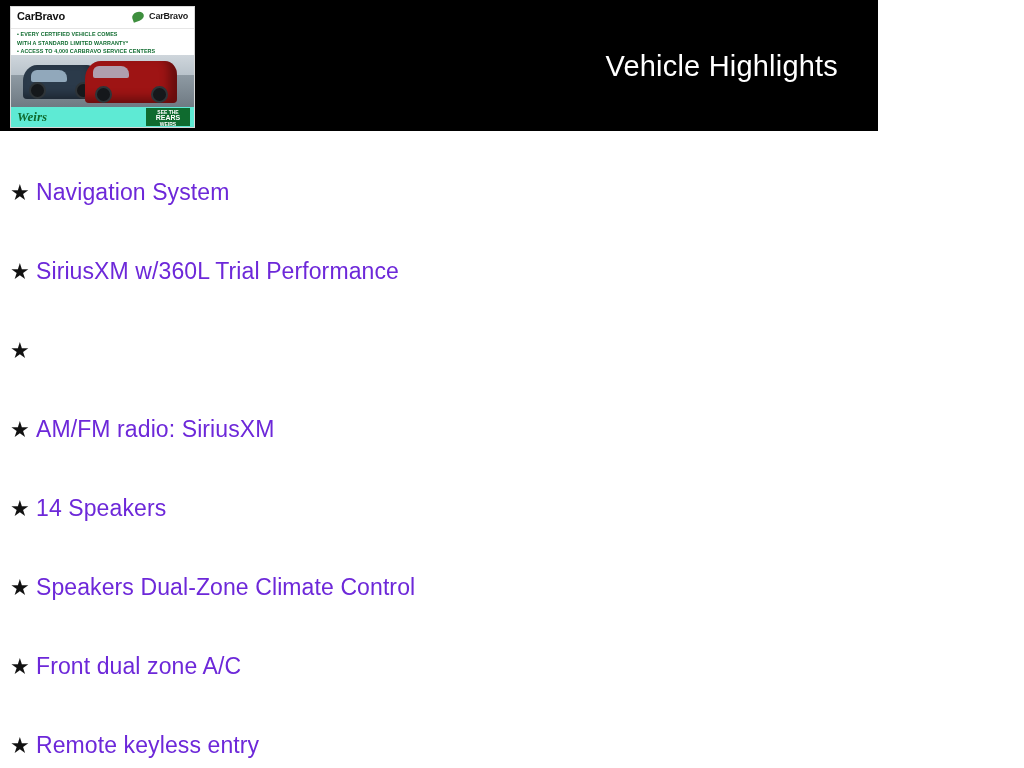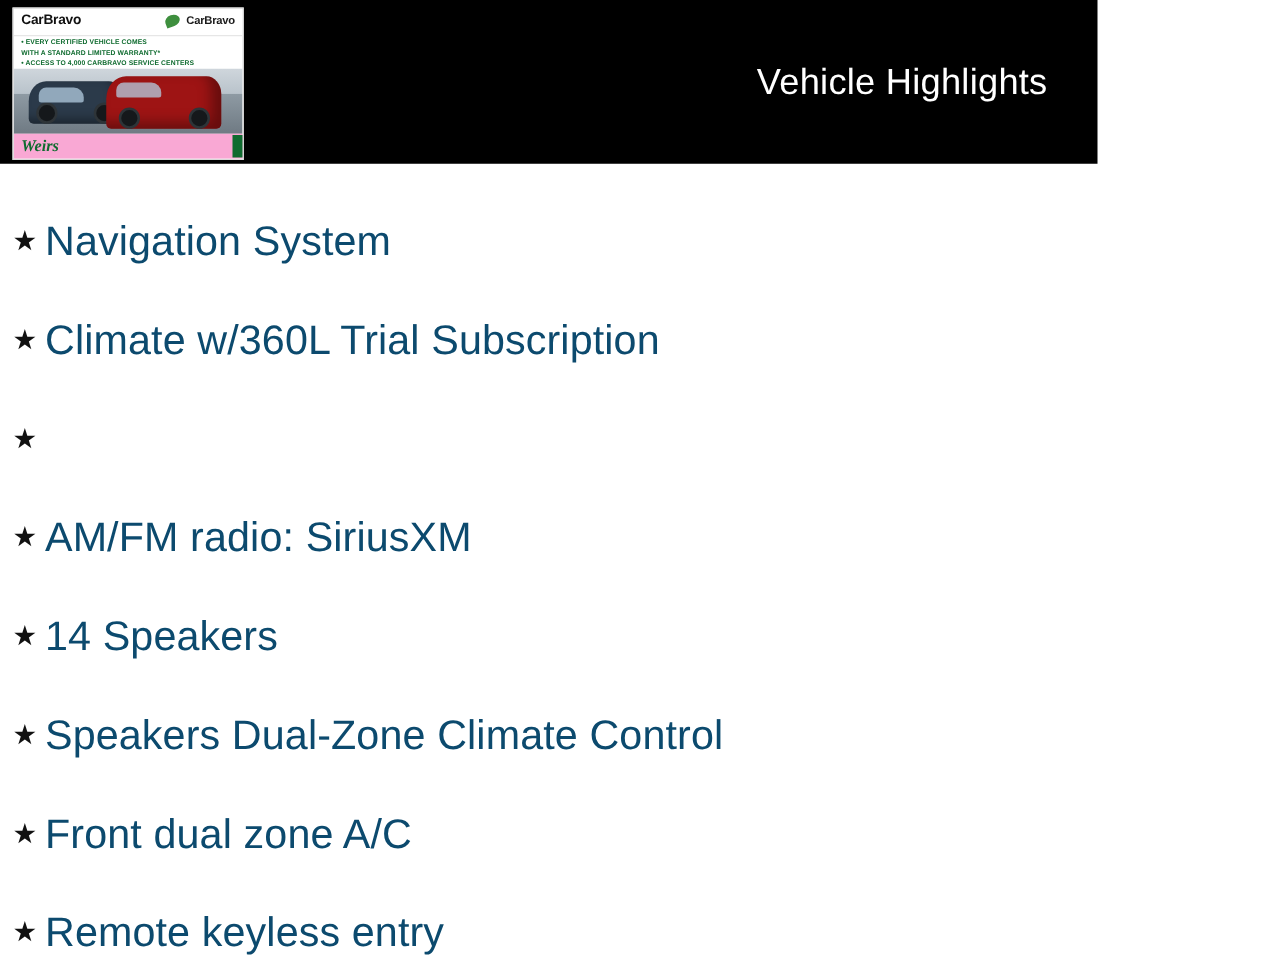--- a/index.html
+++ b/index.html
@@ -148,22 +148,21 @@
     background: #15181b;
     border-radius: 50%;
     border: 2px solid #2e3438;
   }
   .badge-bottom {
     position: absolute;
     left: 0;
     top: 100px;
     width: 183px;
     height: 20px;
-    background: #f9a8d4;
-    padding-left: 40px;
+    background: #5eead4;
   }
   .weirs {
     position: absolute;
     left: 6px;
     top: 2px;
     font-family: "Liberation Serif", serif;
     font-style: italic;
     font-size: 13px;
     font-weight: bold;
     color: #0f6b2f;
@@ -210,22 +209,22 @@
   }
   .star-icon {
     flex: 0 0 auto;
     width: 26px;
     font-size: 22px;
     line-height: 1;
     color: #111111;
     text-align: left;
   }
   .highlight-label {
-    font-size: 33px;
-    color: #0c4a6e;
+    font-size: 23px;
+    color: #6d28d9;
     line-height: 1;
     letter-spacing: 0.1px;
     white-space: nowrap;
   }
 </style>
 </head>
 <body>
 
 <div class="page">
 
@@ -266,21 +265,21 @@
     <div class="header-title">Vehicle Highlights</div>
   </div>
 
   <ul class="highlights">
     <li class="highlight-item">
       <span class="star-icon">★</span>
       <span class="highlight-label">Navigation System</span>
     </li>
     <li class="highlight-item">
       <span class="star-icon">★</span>
-      <span class="highlight-label">Climate w/360L Trial Subscription</span>
+      <span class="highlight-label">SiriusXM w/360L Trial Performance</span>
     </li>
     <li class="highlight-item">
       <span class="star-icon">★</span>
     </li>
     <li class="highlight-item">
       <span class="star-icon">★</span>
       <span class="highlight-label">AM/FM radio: SiriusXM</span>
     </li>
     <li class="highlight-item">
       <span class="star-icon">★</span>

